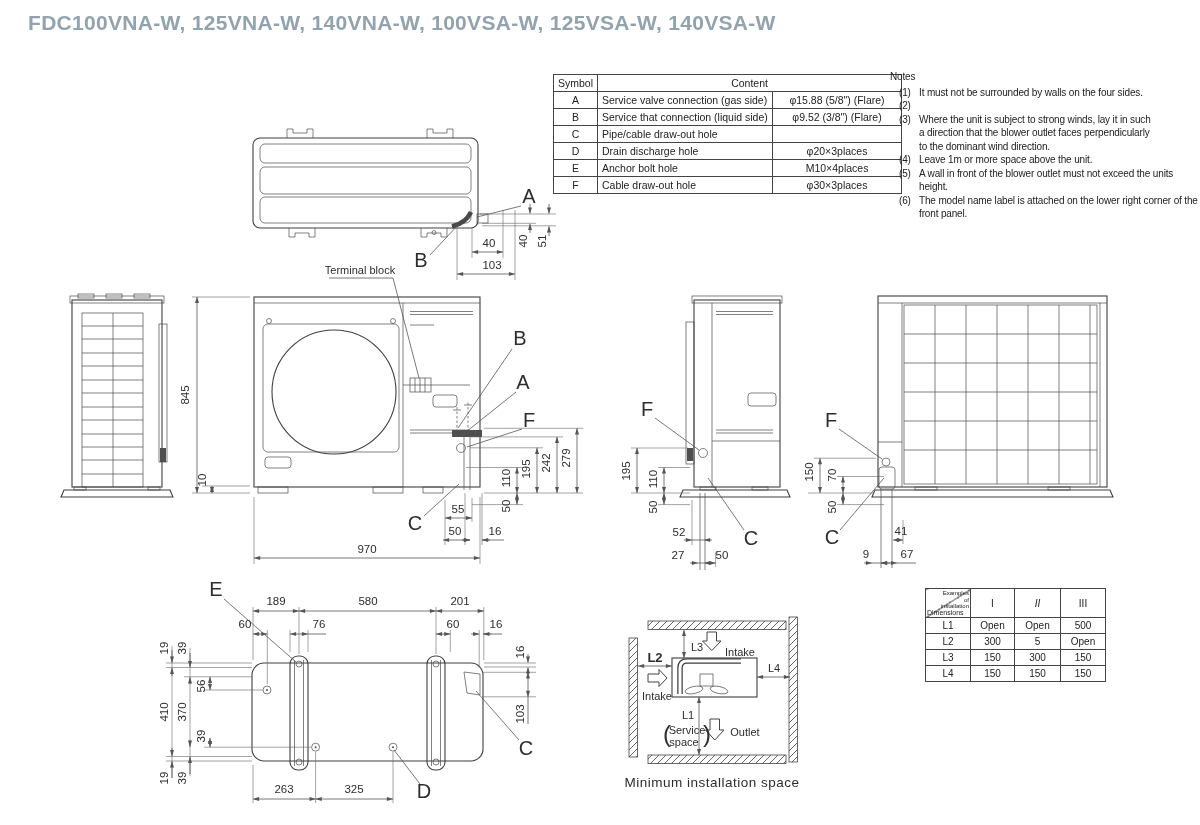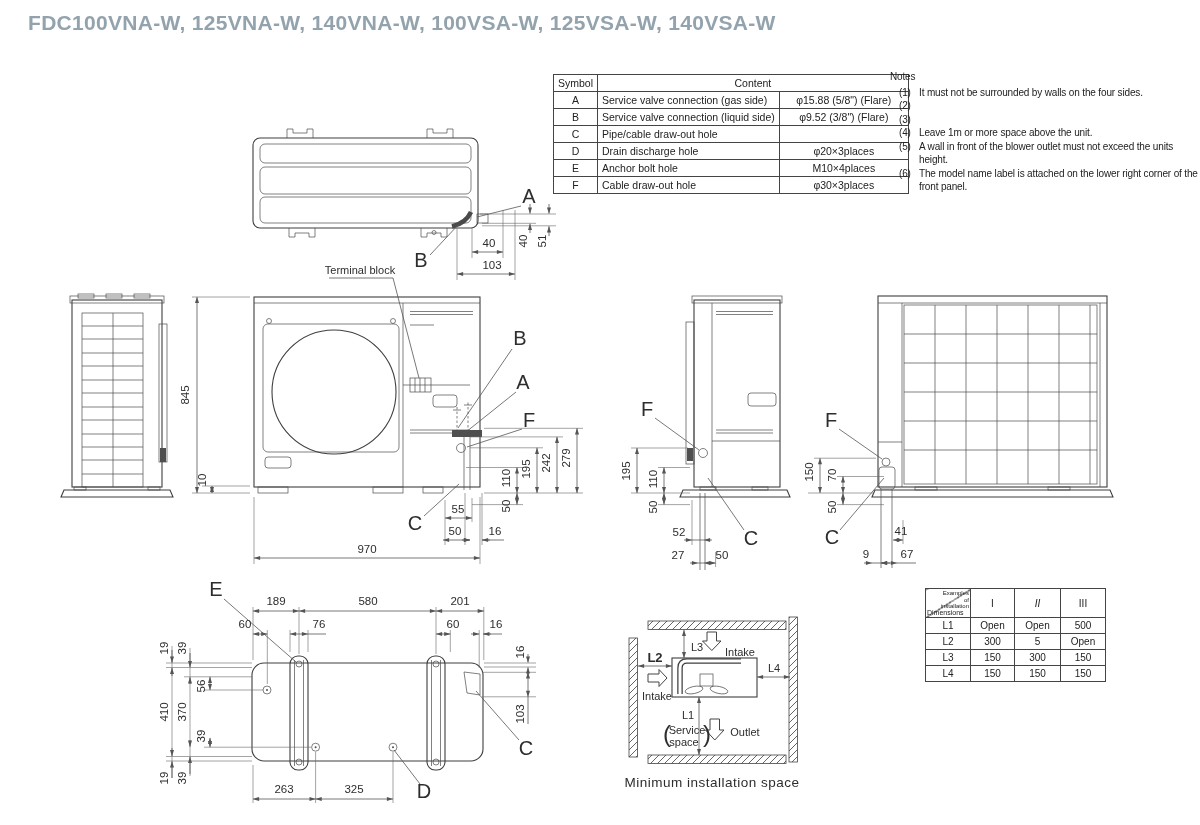--- a/index.html
+++ b/index.html
@@ -62,21 +62,21 @@
     <th class="c w-sym">Symbol</th>
     <th class="c" colspan="2">Content</th>
   </tr>
   <tr>
     <td class="c w-sym">A</td>
     <td class="w-con">Service valve connection (gas side)</td>
     <td class="c w-spec">φ15.88 (5/8") (Flare)</td>
   </tr>
   <tr>
     <td class="c">B</td>
-    <td>Service valve connection (liquid side)</td>
+    <td>Service that connection (liquid side)</td>
     <td class="c">φ9.52 (3/8") (Flare)</td>
   </tr>
   <tr>
     <td class="c">C</td>
     <td>Pipe/cable draw-out hole</td>
     <td class="c"></td>
   </tr>
   <tr>
     <td class="c">D</td>
     <td>Drain discharge hole</td>
@@ -101,20 +101,25 @@
     <span class="num">(1)</span>
     <div>
         <div>It must not be surrounded by walls on the four sides.</div>
       </div>
   </div>
   <div class="note-item">
     <span class="num">(2)</span>
   </div>
   <div class="note-item">
     <span class="num">(3)</span>
+    <div>
+      <div>Where the unit is subject to strong winds, lay it in such</div>
+      <div>a direction that the blower outlet faces perpendicularly</div>
+      <div>to the dominant wind direction.</div>
+    </div>
   </div>
   <div class="note-item">
     <span class="num">(4)</span>
     <div>
         <div>Leave 1m or more space above the unit.</div>
       </div>
   </div>
   <div class="note-item">
     <span class="num">(5)</span>
     <div>

